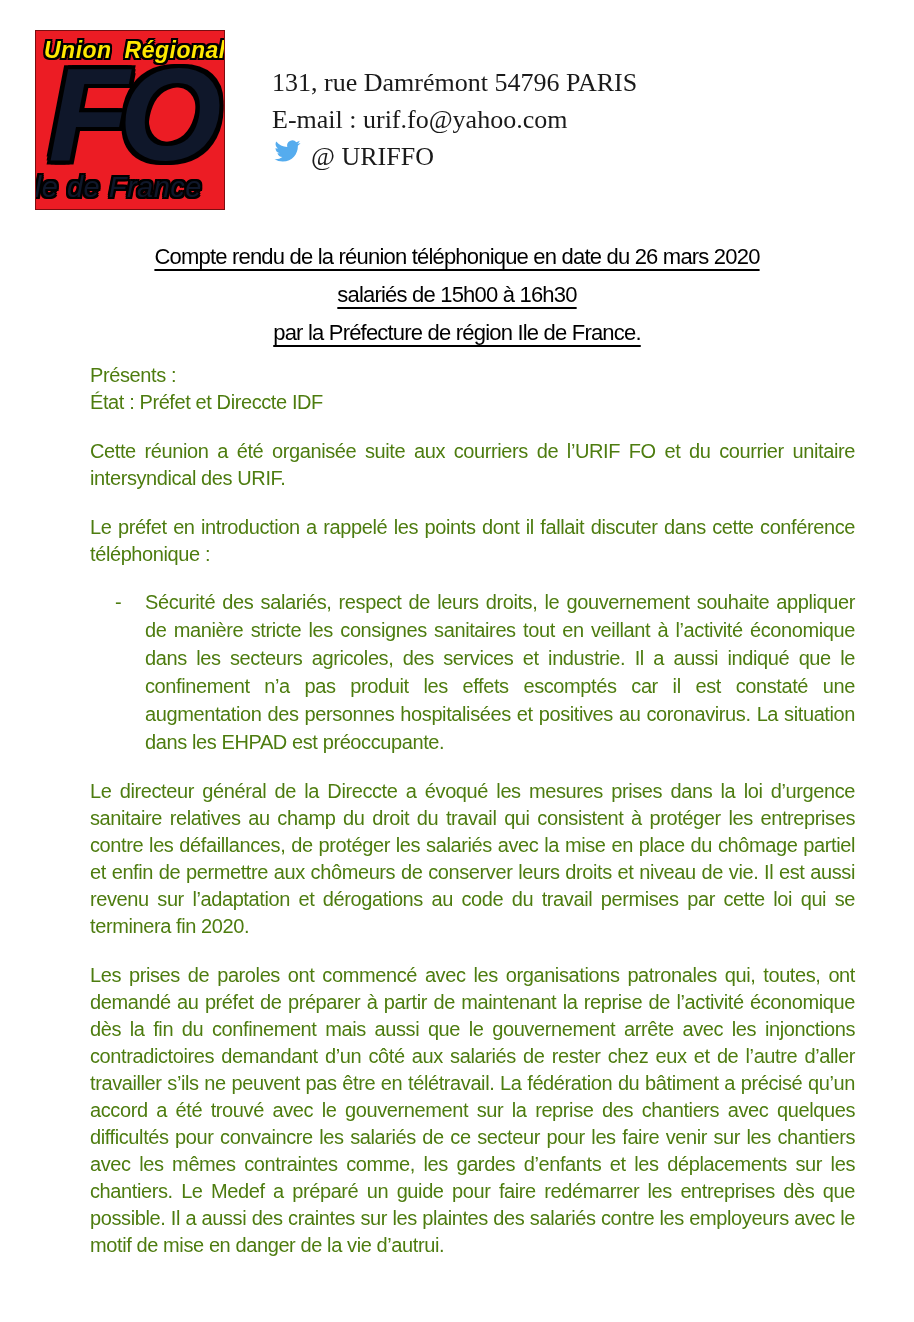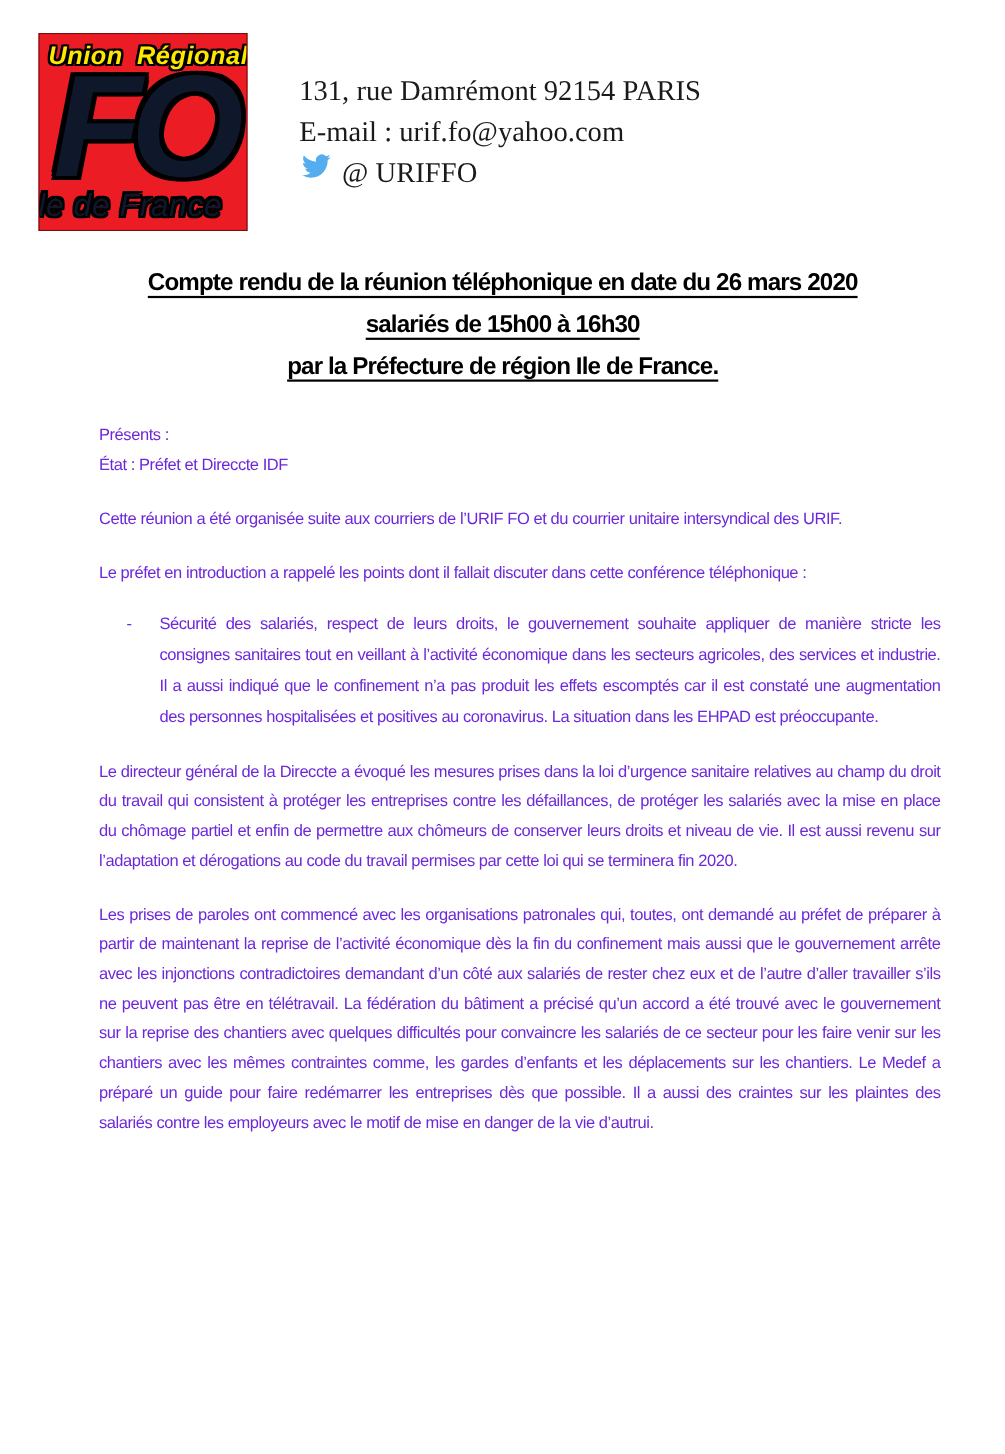--- a/index.html
+++ b/index.html
@@ -82,39 +82,39 @@
   .contact-row { display: flex; }
   .twitter-icon { width: 31px; height: 26px; margin-right: 8px; flex: 0 0 auto; }
 
   
   .title-block {
     margin-top: 28px;
     padding: 0 55px;
     text-align: center;
   }
   .title-line {
-    font-weight: bold;
+    font-weight: normal;
     font-size: 22px;
     line-height: 38px;
     letter-spacing: -0.8px;
     color: #000;
     text-decoration: underline;
     text-decoration-thickness: 2px;
     text-underline-offset: 5px;
     white-space: nowrap;
   }
 
   
   .body-block {
     padding: 0 59px 0 90px;
-    margin-top: 30px;
-    font-size: 15px;
+    margin-top: 10px;
+    font-size: 20px;
     line-height: 27px;
     letter-spacing: -0.4px;
-    color: #6d28d9;
+    color: #4d7c0f;
   }
   .attendees-line { text-align: left; }
   .para {
     margin: 22px 0 0 0;
     text-align: justify;
   }
   .bullet-item {
     position: relative;
     margin: 20px 0 0 0;
     padding-left: 55px;
@@ -133,21 +133,21 @@
 <div class="page">
 
   <header class="header">
     <div class="logo">
       <div class="logo-top outline2">Union Régionale</div>
       <div class="logo-fo outline4">FO</div>
       <div class="logo-bottom outline2">Ile de France</div>
     </div>
 
     <div class="contact">
-      <div>131, rue Damrémont 92154 PARIS</div>
+      <div>131, rue Damrémont 54796 PARIS</div>
       <div>E-mail : urif.fo@yahoo.com</div>
       <div class="contact-row">
         <svg class="twitter-icon" viewBox="0 0 24 24" aria-hidden="true">
           <path fill="#55acee" d="M23.953 4.57a10 10 0 01-2.825.775 4.958 4.958 0 002.163-2.723 9.99 9.99 0 01-3.127 1.195 4.92 4.92 0 00-8.384 4.482C7.69 8.095 4.067 6.13 1.64 3.162a4.822 4.822 0 00-.666 2.475c0 1.71.87 3.213 2.188 4.096a4.904 4.904 0 01-2.228-.616v.06a4.923 4.923 0 003.946 4.827 4.996 4.996 0 01-2.212.085 4.936 4.936 0 004.604 3.417 9.867 9.867 0 01-6.102 2.105c-.39 0-.779-.023-1.17-.067a13.995 13.995 0 007.557 2.209c9.053 0 13.998-7.496 13.998-13.985 0-.21 0-.42-.015-.63A9.935 9.935 0 0024 4.59z"></path>
         </svg>
         <span>@ URIFFO</span>
       </div>
     </div>
   </header>
 

